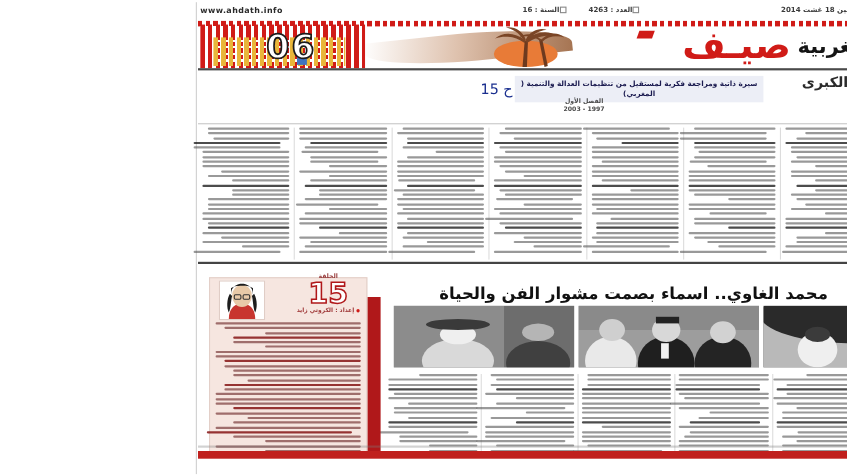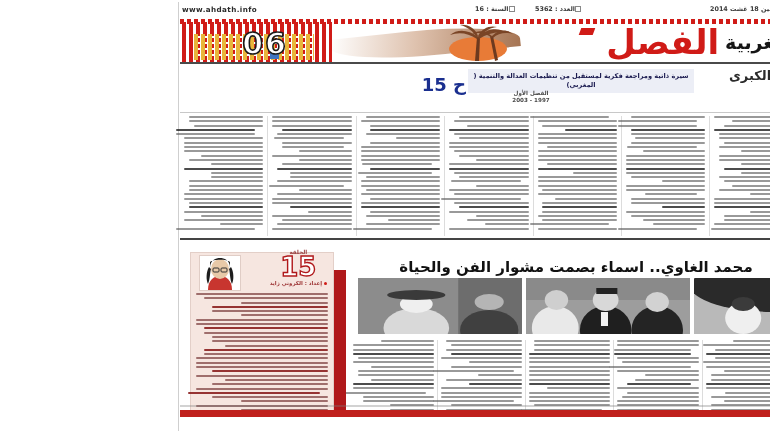--- a/index.html
+++ b/index.html
@@ -138,21 +138,21 @@
   .a1-deck{
     position:absolute;right:192px;top:3px;width:216px;
     background:#eceef6;padding:3px 5px;text-align:center;
   }
   .a1-deck-l{font-size:6.6px;font-weight:bold;color:#1a1a4f;line-height:9px;}
   .a1-chap{
     position:absolute;right:300px;top:24px;width:110px;text-align:center;
     font-size:5.6px;color:#4a4a4a;line-height:7px;font-weight:bold;
   }
   .a1-ep{
-    position:absolute;right:420px;top:8px;font-size:18px;font-weight:bold;color:#1a2f8f;
+    position:absolute;right:420px;top:8px;font-size:13px;font-weight:normal;color:#1a2f8f;
     direction:rtl;
   }
 
   .a1-rule{position:absolute;left:0;right:0;top:46px;height:1px;background:#c8c8c8;}
 
   
   .cols{position:absolute;left:0;top:50px;width:706px;height:120px;display:flex;direction:rtl;gap:0;}
   .col{
     flex:1 1 0;padding:0 4px;border-left:1px solid #dcdcdc;
   }
@@ -226,31 +226,31 @@
 
 <div class="page">
  <div class="paper"></div>
  <div class="sheet"></div>
  <div class="edge-l"></div>
  <div class="edge-r"></div>
 
  <div class="infostrip">
    <span class="site">www.ahdath.info</span>
    <span class="meta m-year"><i class="sq"></i><b>السنة : 16</b></span>
-   <span class="meta m-num"><i class="sq"></i><b>العدد : 5362</b></span>
+   <span class="meta m-num"><i class="sq"></i><b>العدد : 4263</b></span>
    <span class="meta m-date"><i class="sq"></i><b>الإثنين 18 غشت 2014</b></span>
  </div>
 
  <div class="dots row1"></div>
 
  <div class="masthead">
 
    <div class="mast-title">
      <span class="mast-ahdath">الأحداث المغربية</span>
-     <span class="mast-sayf">الفصل</span>
+     <span class="mast-sayf">صيـف</span>
    </div>
    <div class="mast-tick"></div>
 
    <div class="mast-redbar"></div>
 
    <div class="swoosh"></div>
 
    <div class="palm">
      <div class="ground"></div>
      <svg viewBox="0 0 86 40" width="86" height="40" aria-hidden="true">

